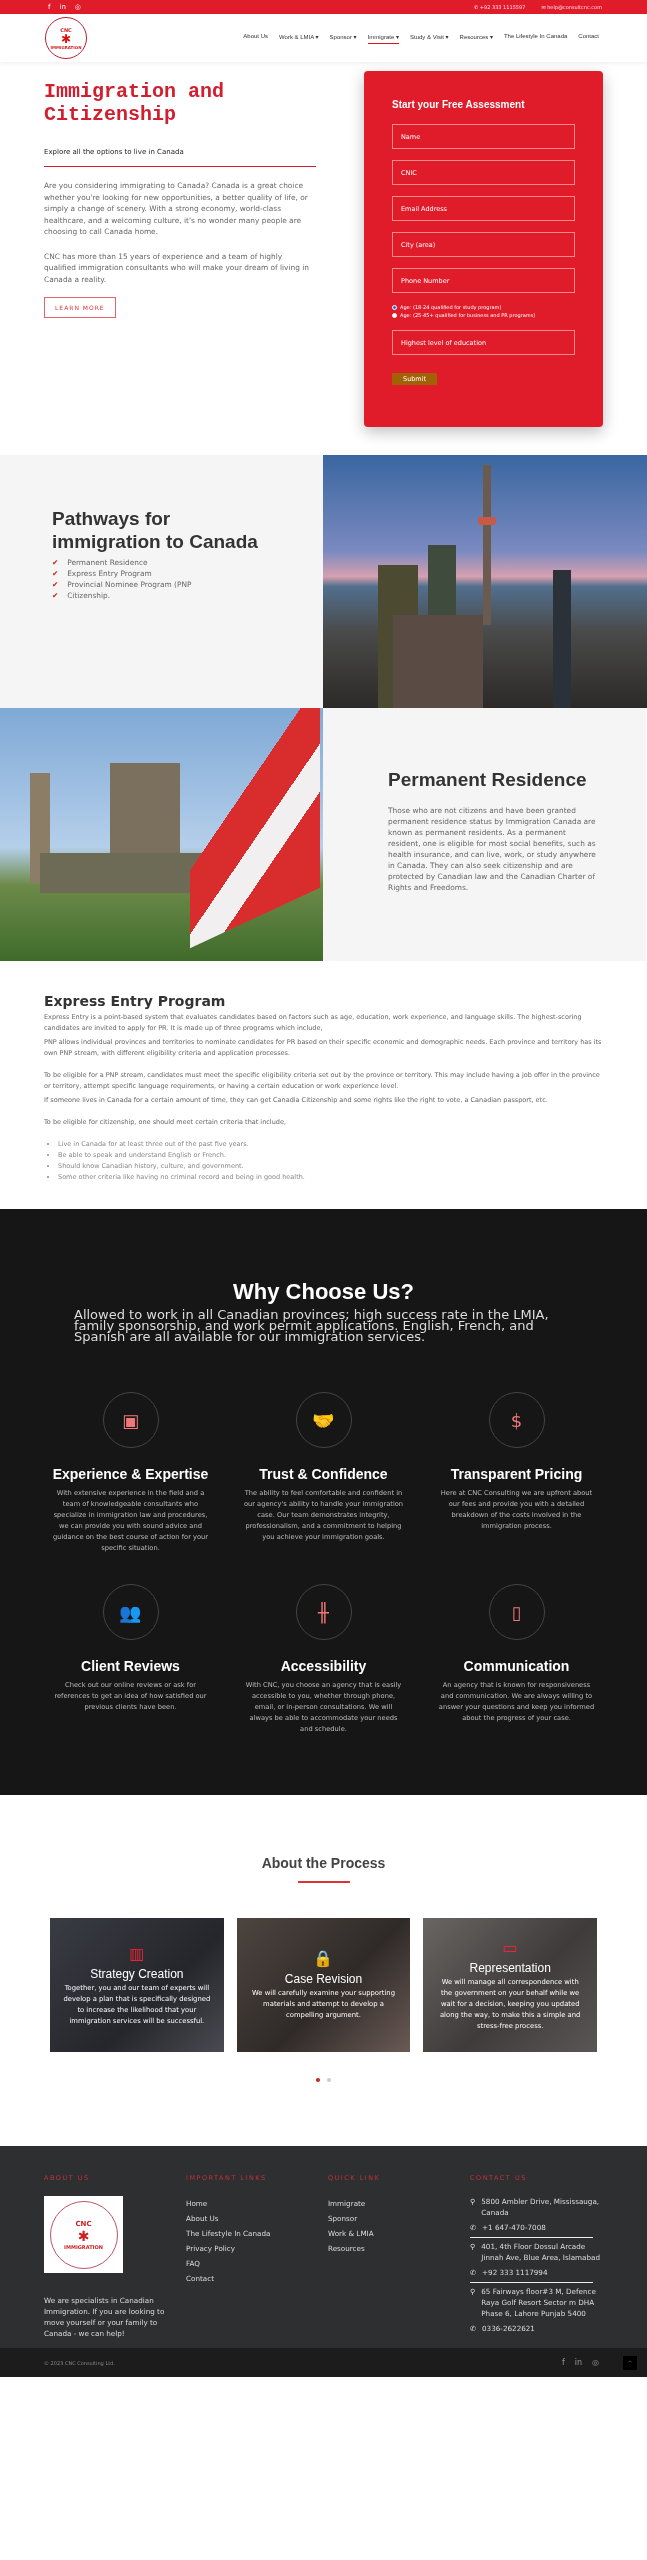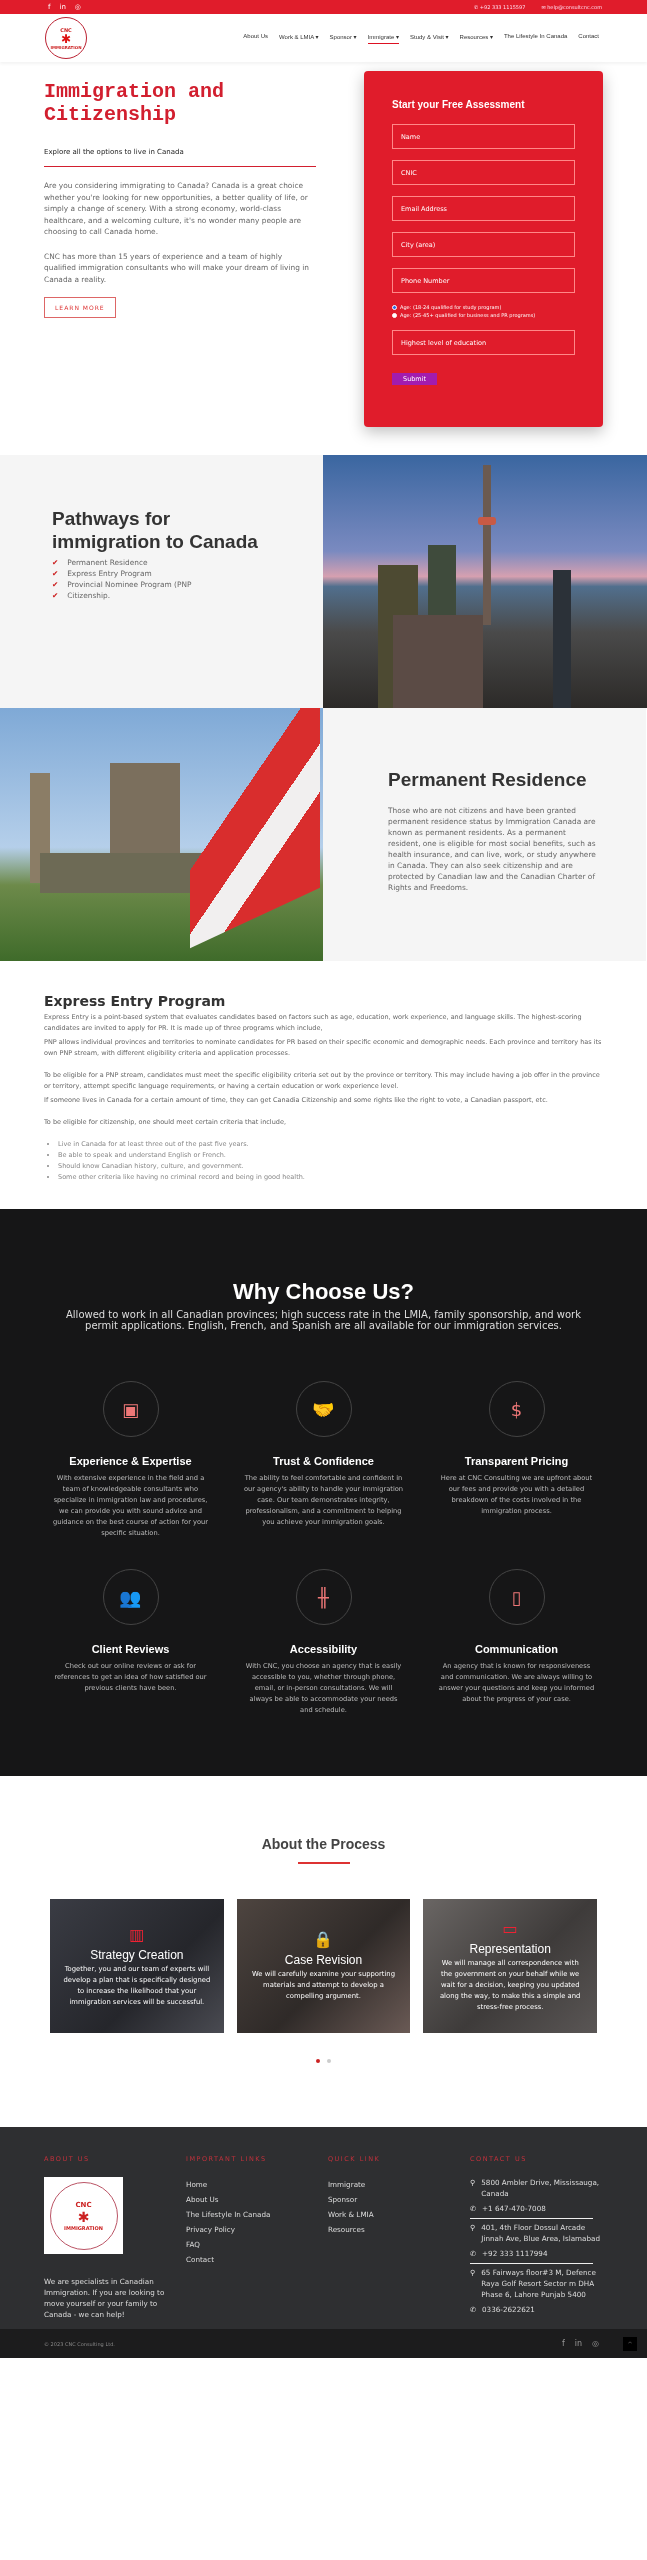--- a/index.html
+++ b/index.html
@@ -19,42 +19,42 @@
 .hero-title{color:#d21f2f;font-size:20px;font-weight:bold;font-family:Liberation Mono, monospace;margin-top:6px}
 .hero-sub{font-size:7px;color:#222;margin-top:22px;padding-bottom:10px;border-bottom:1px solid #d21f2f;width:272px}
 .hero-p{font-size:7.4px;line-height:11.5px;margin-top:13px;color:#666}
 .learn{display:inline-block;border:1px solid #d66;color:#d33;font-size:6px;letter-spacing:1px;padding:6px 10px;margin-top:12px}
 .form{margin-left:50px;width:272px;height:356px;background:#e01c2b;border-radius:4px;padding:28px 28px;box-shadow:0 5px 15px rgba(0,0,0,.25);margin-top:-3px}
 .form h3{color:#fff;font-size:10px;font-family:"Liberation Sans",sans-serif;margin-bottom:14px}
 .inp{display:block;width:100%;height:25px;border:1px solid #f88;background:transparent;color:#fff;font-size:6.5px;padding:0 8px;margin-bottom:11px;line-height:25px}
 .radio{font-size:5px;color:#fff;display:flex;align-items:center;gap:3px;margin-top:2px}
 .radio .dot{width:5px;height:5px;border-radius:50%;background:#fff;border:1px solid #fff}
 .radio .dot.on{background:#2a6ae8}
-.submit{display:inline-block;background:#a21caf;color:#fff;font-size:6.5px;padding:2px 11px;margin-top:0}
+.submit{display:inline-block;background:#a16207;color:#fff;font-size:6.5px;padding:2px 11px;margin-top:0}
 .split{display:flex;height:253px}
 .split .txt{width:323px;background:#f5f5f5;padding:52px 50px 0 52px}
 .split .img{width:324px}
 .h2dark{font-size:19px;color:#333;font-family:"Liberation Sans",sans-serif;font-weight:bold;line-height:23px}
 .ptxt{font-size:7.4px;line-height:11px;color:#666;margin-top:8px}
 .checks{margin-top:4px;font-size:7.4px;line-height:11px;color:#666}
 .checks div{display:flex;gap:9px}
 .checks .ck{color:#c22;font-weight:bold}
 .img-toronto{background:linear-gradient(180deg,#3a66a0 0%,#7a8ac0 38%,#d6a0b0 48%,#516f8d 52%,#4a4a4a 70%,#2c2a28 100%);position:relative;overflow:hidden}
 .img-flag{background:linear-gradient(180deg,#7fa9d6 0%,#b5cfea 55%,#6d8a4a 70%,#3f6b2a 100%);position:relative;overflow:hidden}
 .content{padding:22px 44px 0 44px}
 .h3{font-size:14px;color:#333;font-weight:bold;font-family:"DejaVu Sans",sans-serif;margin-top:10px}
 .c-p{font-size:6.5px;line-height:11px;color:#666;margin-top:3px}
 .c-ul{font-size:6.5px;line-height:11px;color:#888;margin-top:11px;padding-left:14px}
 .dark{background:#161617;color:#fff;margin-top:26px;padding:70px 44px 60px}
 .dark h2{text-align:center;font-size:22px;font-family:"Liberation Sans",sans-serif}
-.dark .sub{text-align:center;font-size:10px;line-height:11px;color:#ddd;margin:4px 16px 0}
+.dark .sub{font-size:13px;line-height:11px;color:#ddd;margin:4px 30px 0}
 .grid{display:grid;grid-template-columns:repeat(3,1fr);column-gap:20px;margin-top:50px;row-gap:30px}
 .card{text-align:center}
 .circ{width:56px;height:56px;border:1px solid #444;border-radius:50%;margin:0 auto;display:flex;align-items:center;justify-content:center;color:#e77;font-size:18px}
-.card h4{font-size:11px;margin-top:18px;font-family:"Liberation Sans",sans-serif}
+.card h4{font-size:14px;margin-top:18px;font-family:"Liberation Sans",sans-serif}
 .card p{font-size:6.7px;line-height:11px;color:#bbb;margin-top:6px;padding:0 6px}
 .process{text-align:center;padding:60px 50px 0}
 .process h2{font-size:14px;color:#444;font-family:"Liberation Sans",sans-serif}
 .process .bar{width:52px;height:2px;background:#d33;margin:10px auto}
 .process p{font-size:7px;line-height:11px;color:#666;width:180px;margin:0 auto}
 .pcards{display:flex;gap:13px;margin-top:35px}
 .pcard{flex:1;height:134px;color:#fff;padding:10px 12px;display:flex;flex-direction:column;align-items:center;justify-content:center}
 .pcard .ic{color:#e23;font-size:16px}
 .pcard h5{font-size:12px;font-weight:normal;font-family:"Liberation Sans",sans-serif;margin:4px 0 2px}
 .pcard p{font-size:6.8px;line-height:11px;color:#fff;width:auto}

